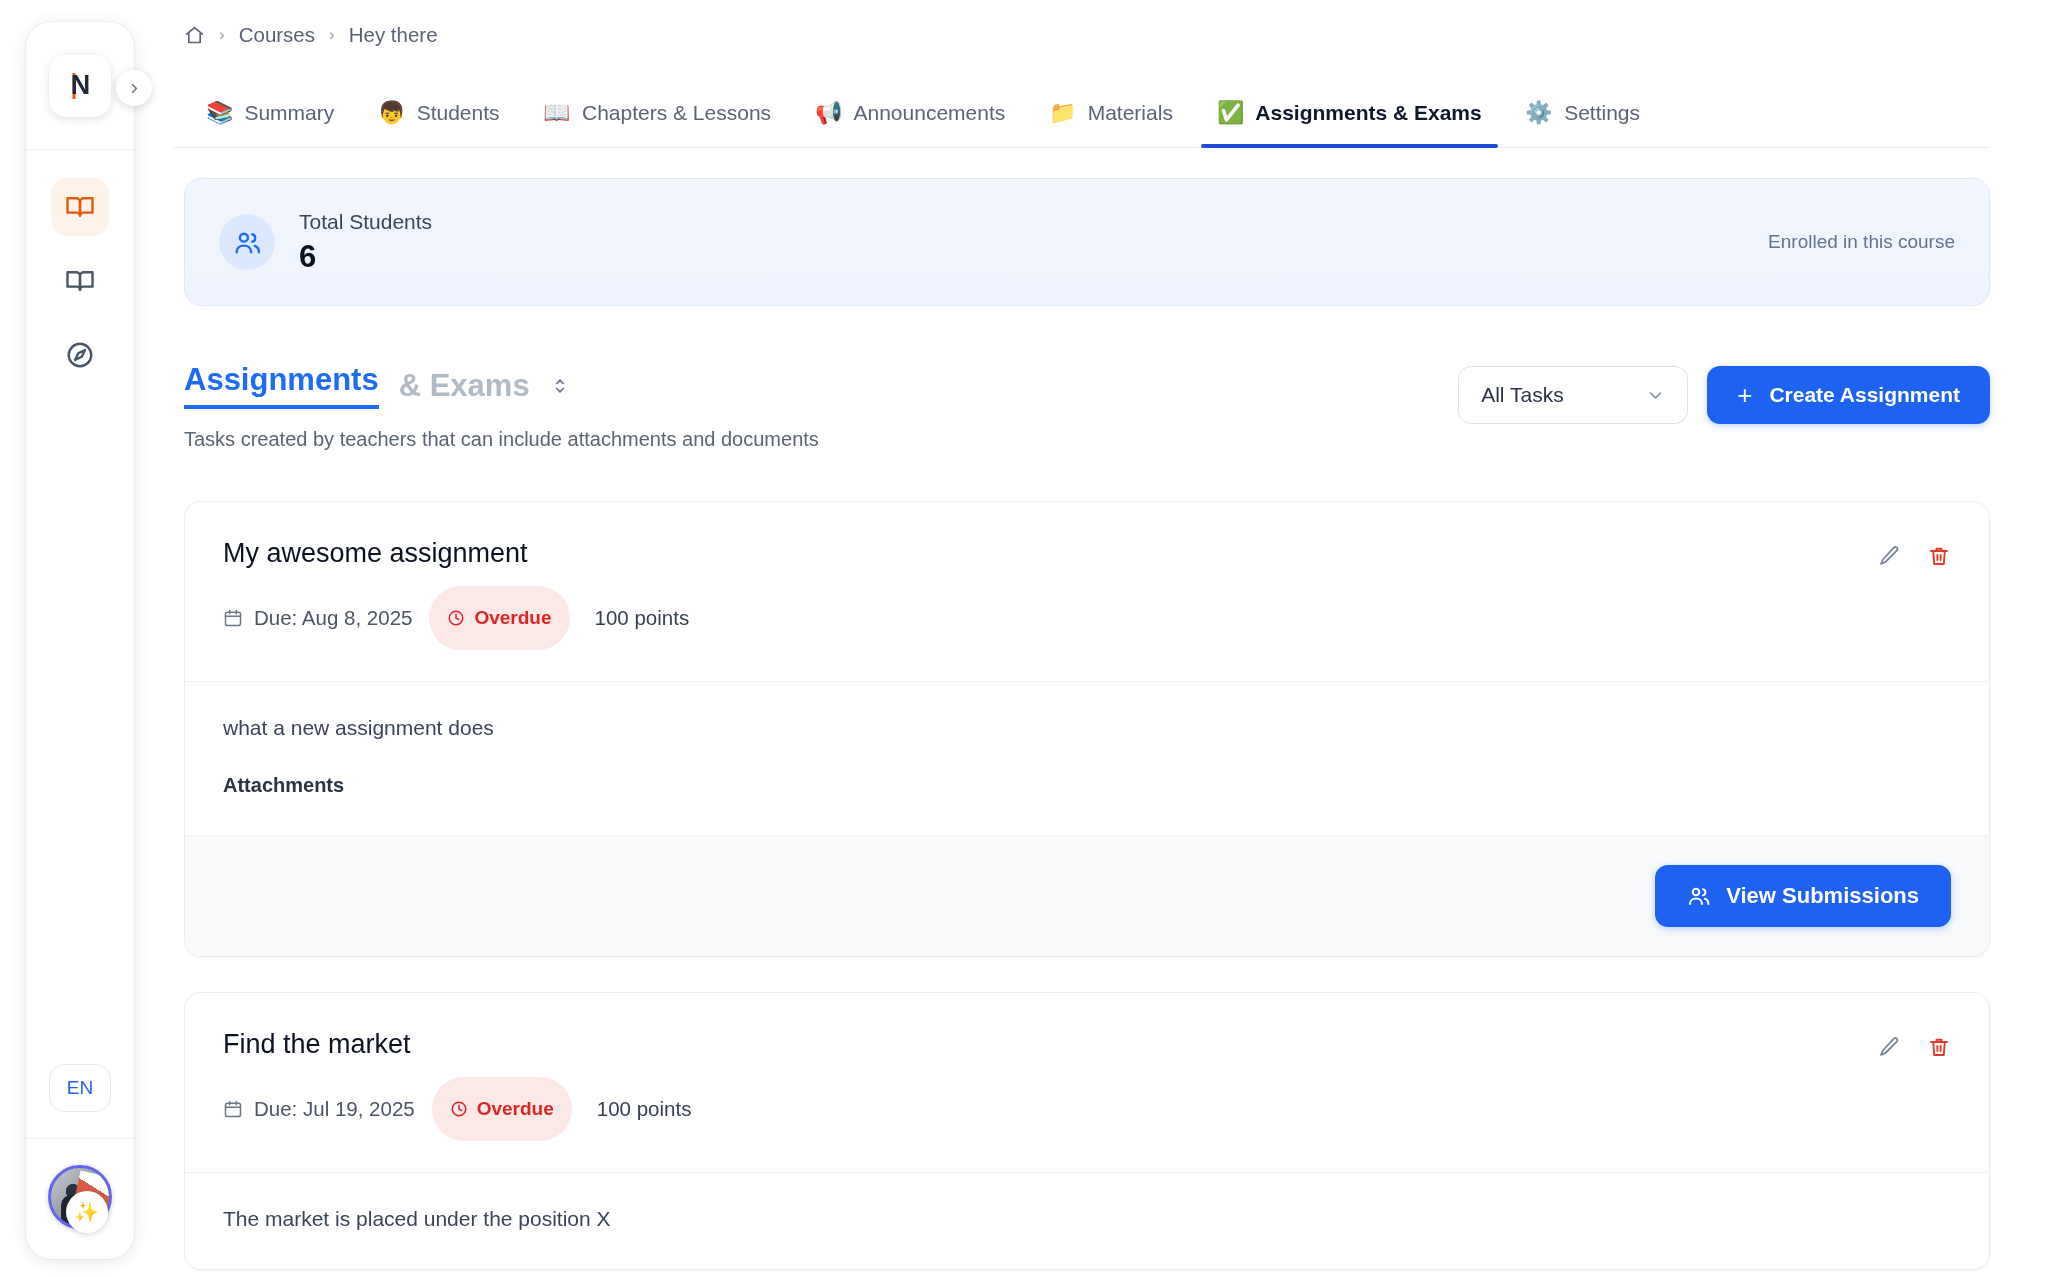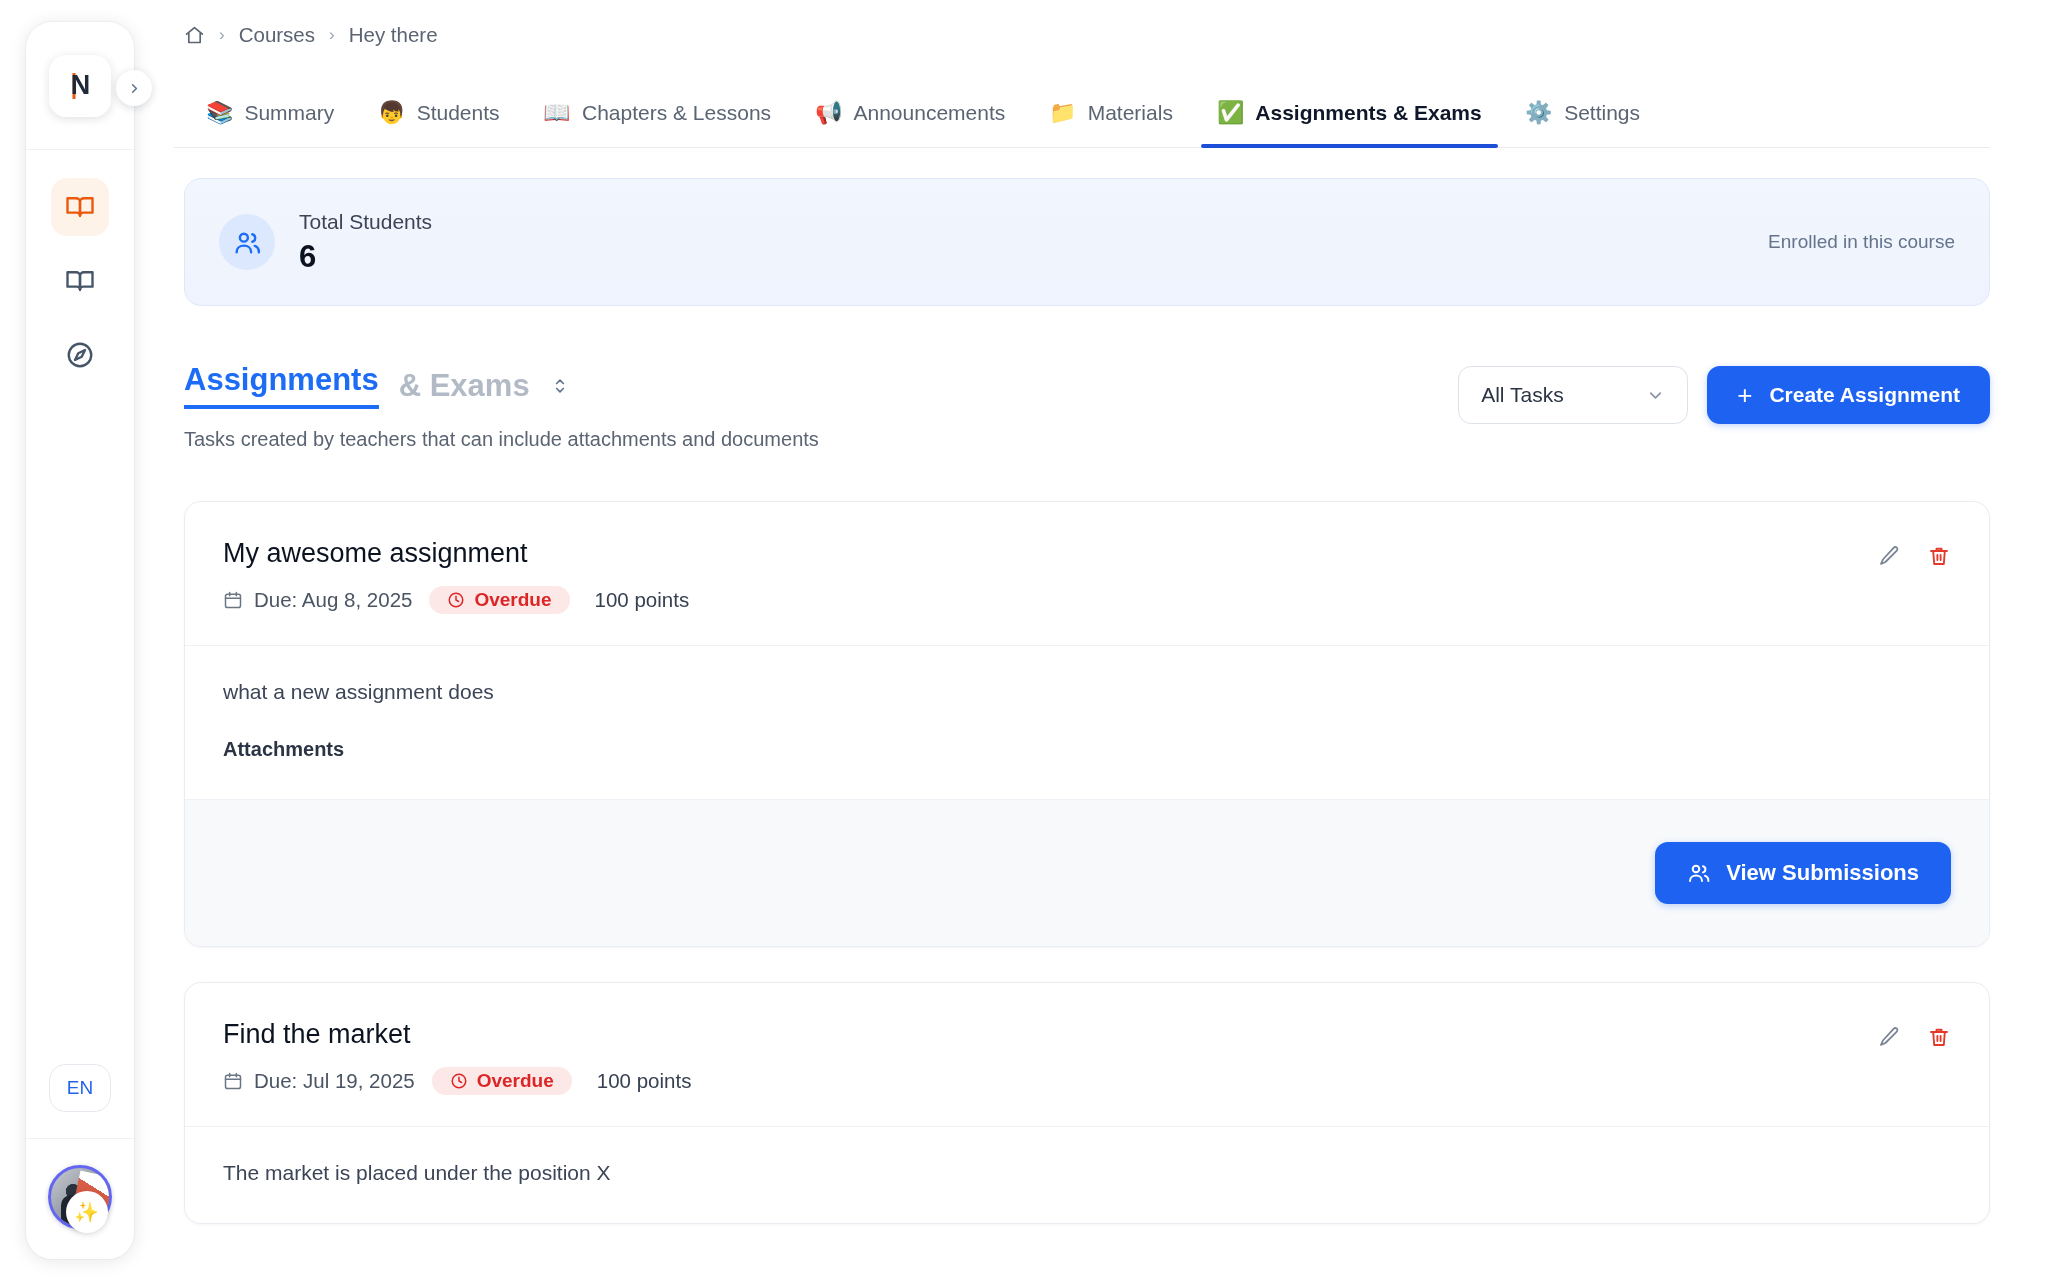--- a/index.html
+++ b/index.html
@@ -260,42 +260,42 @@
     margin-top: 17px;
     display: flex; align-items: center; gap: 17px;
     font-size: 20.5px; color: #4b5563;
   }
   .meta-due { display: flex; align-items: center; gap: 11px; }
   .badge-overdue {
     display: flex; align-items: center; gap: 9px;
     background: #fde8e8;
     color: #dc2626;
     border-radius: 999px;
-    padding: 3px 18px;
+    padding: 21px 18px;
     font-size: 19px; font-weight: bold;
   }
   .meta-points { color: #374151; margin-left: 8px; }
   .card-actions { display: flex; align-items: center; gap: 26px; padding-top: 6px; }
   .act-edit { color: #7a8595; }
   .act-del { color: #e5392b; }
 
   .card-body { padding: 34px 38px 38px 38px; }
   .card-desc { font-size: 21px; color: #3b4557; }
   .attach-label { margin-top: 34px; font-size: 20px; font-weight: bold; color: #2b3445; }
   .attach-row {
     margin-top: 21px;
     display: flex; align-items: center; gap: 17px;
     font-size: 20.5px; color: #0b1220;
   }
   .attach-row .fico { color: #6b7685; display:flex; }
 
   .card-foot {
     background: #f7f9fb;
     border-top: 1px solid #eef1f5;
-    padding: 42px 38px;
+    padding: 29px 38px;
     display: flex; justify-content: flex-end;
   }
   .btn-submissions {
     height: 62px;
     background: #1d62f0;
     color: #ffffff;
     border-radius: 13px;
     display: flex; align-items: center; gap: 15px;
     padding: 0 32px;
     font-size: 22px; font-weight: bold;

